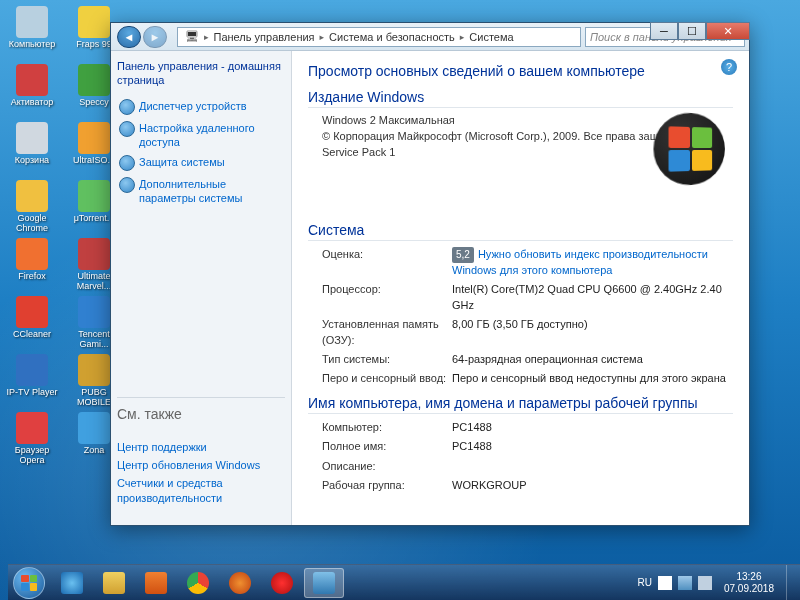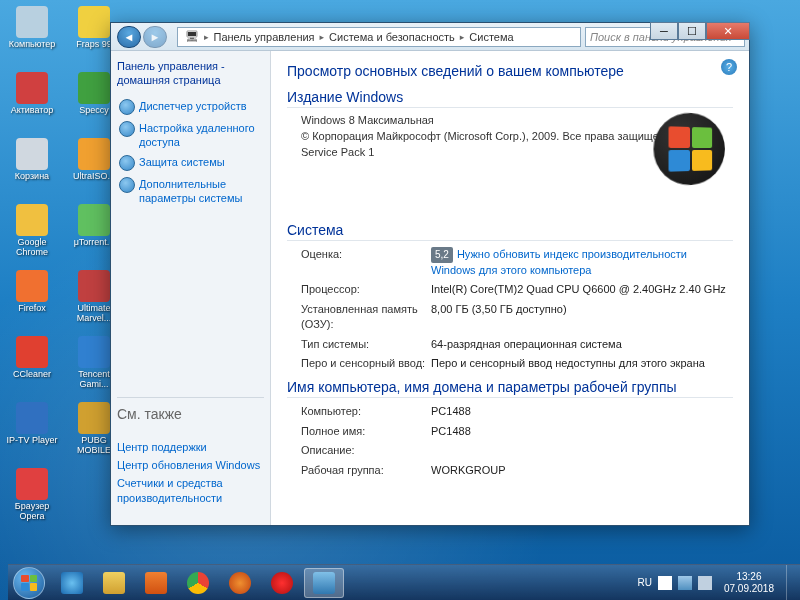--- a/index.html
+++ b/index.html
@@ -1,34 +1,34 @@
 <!DOCTYPE html>
 <html><head>
 <meta charset="utf-8">
 <style>
 *{margin:0;padding:0;box-sizing:border-box;font-family:"Segoe UI",Tahoma,sans-serif}
 body{width:800px;height:600px;overflow:hidden;background:linear-gradient(to bottom,#3c9fd8 0%,#1e7fc4 40%,#0a5a9e 100%);position:relative}
 .wallpaper{position:absolute;inset:0;background:radial-gradient(ellipse at 30% 80%,rgba(255,255,255,0.15) 0%,transparent 40%),linear-gradient(to bottom,#4aa8e0 0%,#1e7fc4 50%,#0a5a9e 100%)}
-.desktop-icons{position:absolute;top:4px;left:4px;display:grid;grid-template-columns:60px 60px;gap:10px 2px;z-index:1}
+.desktop-icons{position:absolute;top:4px;left:4px;display:grid;grid-template-columns:60px 60px;gap:2px 2px;z-index:1}
 .di{width:56px;height:56px;display:flex;flex-direction:column;align-items:center;cursor:pointer;padding-top:2px}
 .di-ico{width:32px;height:32px;border-radius:4px;margin-bottom:2px}
 .di-lbl{color:#fff;font-size:9px;text-align:center;text-shadow:1px 1px 2px rgba(0,0,0,0.8);line-height:1.1;word-break:break-word}
 .window{position:absolute;top:22px;left:110px;width:640px;height:504px;background:#fff;border:1px solid #2b5070;box-shadow:0 4px 20px rgba(0,0,0,0.4);z-index:10}
 .titlebar{height:28px;background:linear-gradient(to bottom,#e8f1f8 0%,#d8e6f0 100%);display:flex;align-items:center;border-bottom:1px solid #b8c8d6}
 .nav-btns{display:flex;gap:2px;padding:0 6px}
 .nav-btn{width:24px;height:22px;border-radius:11px;background:radial-gradient(circle at 50% 30%,#5aa8e0,#2a6ca8);border:1px solid #1a4a78;display:flex;align-items:center;justify-content:center;color:#fff;font-size:11px}
 .breadcrumb{flex:1;height:20px;background:#fff;border:1px solid #8aa8c0;margin:0 4px;display:flex;align-items:center;font-size:11px;color:#333;padding:0 4px}
 .bc-seg{padding:0 3px}
 .bc-arrow{color:#666;font-size:9px;padding:0 2px}
 .search{width:160px;height:20px;background:#fff;border:1px solid #8aa8c0;margin-right:4px;display:flex;align-items:center;font-size:11px;color:#888;padding:0 4px;font-style:italic}
 .win-ctrls{position:absolute;top:-1px;right:-1px;display:flex}
 .wc{width:28px;height:18px;border:1px solid #5a7a98;display:flex;align-items:center;justify-content:center;font-size:11px;background:linear-gradient(to bottom,#e0eaf2,#c8d6e2)}
 .wc.close{background:linear-gradient(to bottom,#e67a6a,#c84a38);color:#fff;width:44px}
 .content{display:flex;height:calc(100% - 28px)}
-.sidebar{width:160px;background:#f0f4f8;border-right:1px solid #d0d8e0;padding:8px 6px;font-size:11px}
+.sidebar{width:181px;background:#f0f4f8;border-right:1px solid #d0d8e0;padding:8px 6px;font-size:11px}
 .sb-header{color:#003399;margin-bottom:8px;line-height:1.3}
 .sb-item{display:flex;align-items:flex-start;padding:3px 2px;color:#0066cc;cursor:pointer;line-height:1.3}
 .sb-ico{width:16px;height:16px;margin-right:4px;flex-shrink:0;border-radius:50%;background:radial-gradient(circle at 40% 35%,#8cc8f0,#3888c8);border:1px solid #2a6898}
 .sb-divider{height:1px;background:#d0d8e0;margin:8px 0}
 .sb-section{color:#666;font-size:14px;margin-bottom:16px}
 .sb-link{color:#0066cc;padding:2px 0;cursor:pointer;line-height:1.3}
 .main{flex:1;padding:12px 16px;overflow:auto;font-size:11px;color:#333}
 .main-title{color:#003399;font-size:14px;margin-bottom:10px}
 .help-icon{position:absolute;top:36px;right:12px;width:16px;height:16px;border-radius:50%;background:radial-gradient(circle,#5ab0e8,#2878b8);color:#fff;font-size:11px;display:flex;align-items:center;justify-content:center}
 .section-title{color:#003399;font-size:14px;margin:8px 0 6px;border-bottom:1px solid #e0e6ec;padding-bottom:2px}
@@ -114,20 +114,24 @@
       <div class="di-lbl">IP-TV Player</div>
     </div>
     <div class="di">
       <div class="di-ico" style="background:#d0a030"></div>
       <div class="di-lbl">PUBG MOBILE</div>
     </div>
     <div class="di">
       <div class="di-ico" style="background:#e04040"></div>
       <div class="di-lbl">Браузер Opera</div>
     </div>
+    <div class="di">
+      <div class="di-ico" style="background:#40a0e0"></div>
+      <div class="di-lbl">Zona</div>
+    </div>
   </div>
 
 <div class="window">
   <div class="win-ctrls">
     <div class="wc">─</div>
     <div class="wc">☐</div>
     <div class="wc close">✕</div>
   </div>
   <div class="titlebar">
     <div class="nav-btns">
@@ -175,21 +179,21 @@
           <div class="sb-link">Центр поддержки</div>
           <div class="sb-link">Центр обновления Windows</div>
           <div class="sb-link">Счетчики и средства производительности</div>
         </div>
     </div>
     <div class="main">
       <div class="help-icon">?</div>
       <div class="main-title">Просмотр основных сведений о вашем компьютере</div>
       <div class="section-title">Издание Windows</div>
       <div class="indent">
-        <div style="margin-bottom:4px">Windows 8 Максимальная</div>
+        <div style="margin-bottom:4px">Windows 2 Максимальная</div>
         <div style="margin-bottom:4px">© Корпорация Майкрософт (Microsoft Corp.), 2009. Все права защищены.</div>
         <div>Service Pack 1</div>
       </div>
       <div class="win-logo">
         <div class="wl-r"></div>
           <div class="wl-g"></div>
           <div class="wl-b"></div>
           <div class="wl-y"></div>
       </div>
       <div style="height:56px"></div>

